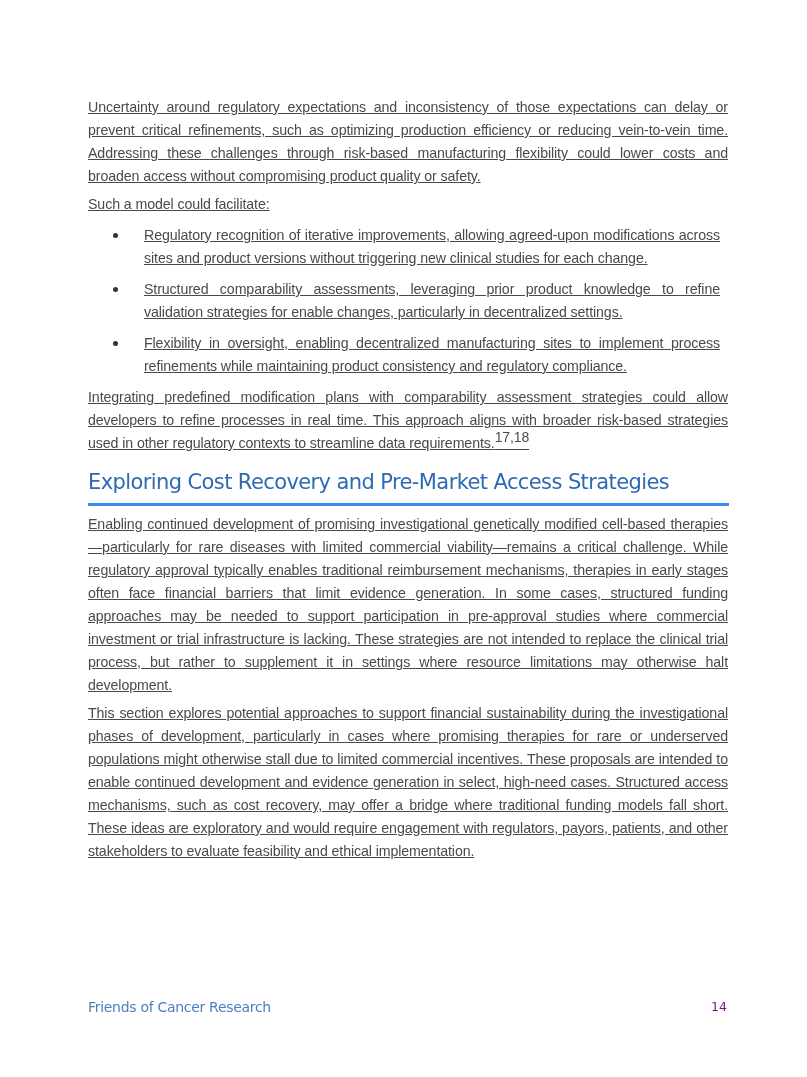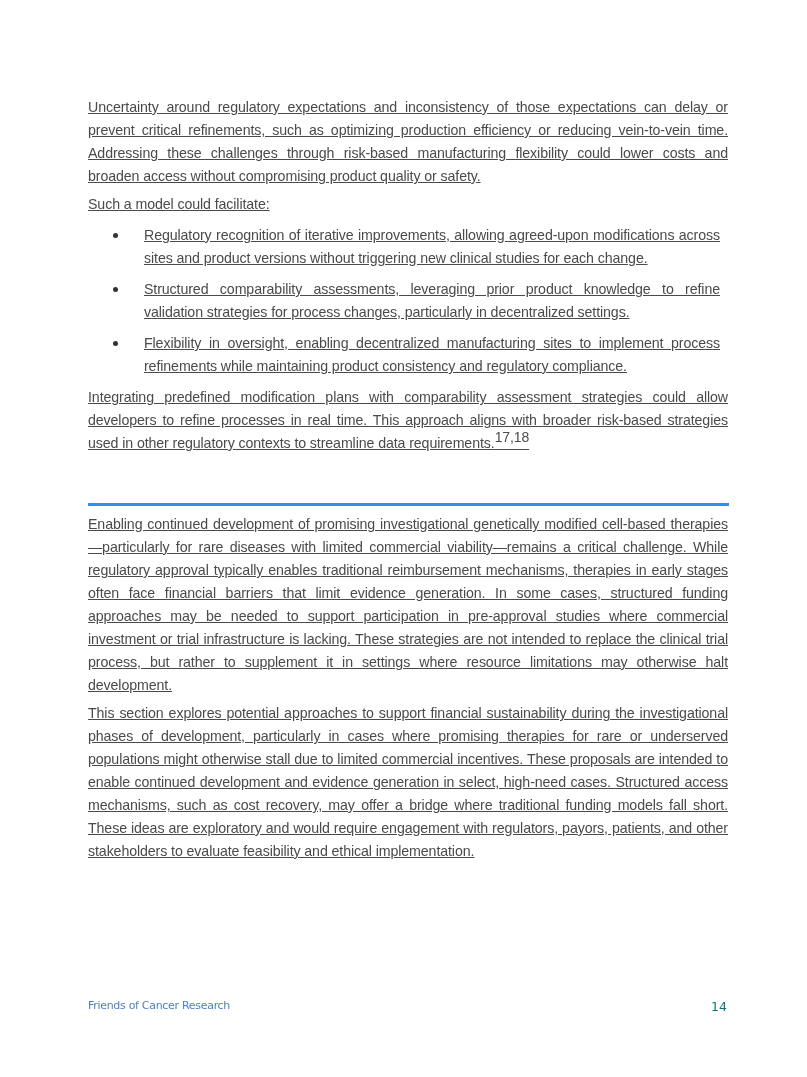--- a/index.html
+++ b/index.html
@@ -28,52 +28,52 @@
     font-weight: normal;
     font-size: 21px;
     line-height: 38px;
     color: #2d6ab4;
     margin: 8px 0 0 0;
     letter-spacing: -0.6px;
   }
   .rule { height: 3px; background: #3a8cf2; width: 641px; margin: 2px 0 7px 0; }
   .footer-left {
     position: absolute; left: 88px; top: 999px;
-    font-family: "DejaVu Sans", sans-serif; font-size: 11px; color: #4d7fc2;
+    font-family: "DejaVu Sans", sans-serif; font-size: 14px; color: #4d7fc2;
     letter-spacing: -0.3px;
   }
   .footer-right {
     position: absolute; right: 80px; top: 999px;
-    font-family: "DejaVu Sans", sans-serif; font-size: 12.5px; color: #0f766e;
+    font-family: "DejaVu Sans", sans-serif; font-size: 12.5px; color: #701a75;
   }
 </style>
 </head>
 <body>
 
 <div class="page">
   <p class="p">Uncertainty around regulatory expectations and inconsistency of those expectations can delay or prevent critical refinements, such as optimizing production efficiency or reducing vein-to-vein time. Addressing these challenges through risk-based manufacturing flexibility could lower costs and broaden access without compromising product quality or safety.</p>
   <p class="p">Such a model could facilitate:</p>
   <ul class="bullets">
     <li>
       <span class="dot"></span>
       <p class="p">Regulatory recognition of iterative improvements, allowing agreed-upon modifications across sites and product versions without triggering new clinical studies for each change.</p>
     </li>
     <li>
       <span class="dot"></span>
-      <p class="p">Structured comparability assessments, leveraging prior product knowledge to refine validation strategies for process changes, particularly in decentralized settings.</p>
+      <p class="p">Structured comparability assessments, leveraging prior product knowledge to refine validation strategies for enable changes, particularly in decentralized settings.</p>
     </li>
     <li>
       <span class="dot"></span>
       <p class="p">Flexibility in oversight, enabling decentralized manufacturing sites to implement process refinements while maintaining product consistency and regulatory compliance.</p>
     </li>
   </ul>
   <p class="p"><span>Integrating predefined modification plans with comparability assessment strategies could allow developers to refine processes in real time. This approach aligns with broader risk-based strategies used in other regulatory contexts to streamline data requirements.</span><sup>17,18</sup></p>
 
   <h2 class="heading">
-    <br>
+    <span>Exploring Cost Recovery and Pre-Market Access Strategies</span><br>
   </h2>
   <div class="rule"></div>
 
   <p class="p">Enabling continued development of promising investigational genetically modified cell-based therapies—particularly for rare diseases with limited commercial viability—remains a critical challenge. While regulatory approval typically enables traditional reimbursement mechanisms, therapies in early stages often face financial barriers that limit evidence generation. In some cases, structured funding approaches may be needed to support participation in pre-approval studies where commercial investment or trial infrastructure is lacking. These strategies are not intended to replace the clinical trial process, but rather to supplement it in settings where resource limitations may otherwise halt development.</p>
   <p class="p">This section explores potential approaches to support financial sustainability during the investigational phases of development, particularly in cases where promising therapies for rare or underserved populations might otherwise stall due to limited commercial incentives. These proposals are intended to enable continued development and evidence generation in select, high-need cases. Structured access mechanisms, such as cost recovery, may offer a bridge where traditional funding models fall short. These ideas are exploratory and would require engagement with regulators, payors, patients, and other stakeholders to evaluate feasibility and ethical implementation.</p>
 </div>
 
 <div class="footer-left">Friends of Cancer Research</div>
 <div class="footer-right">14</div>
 

